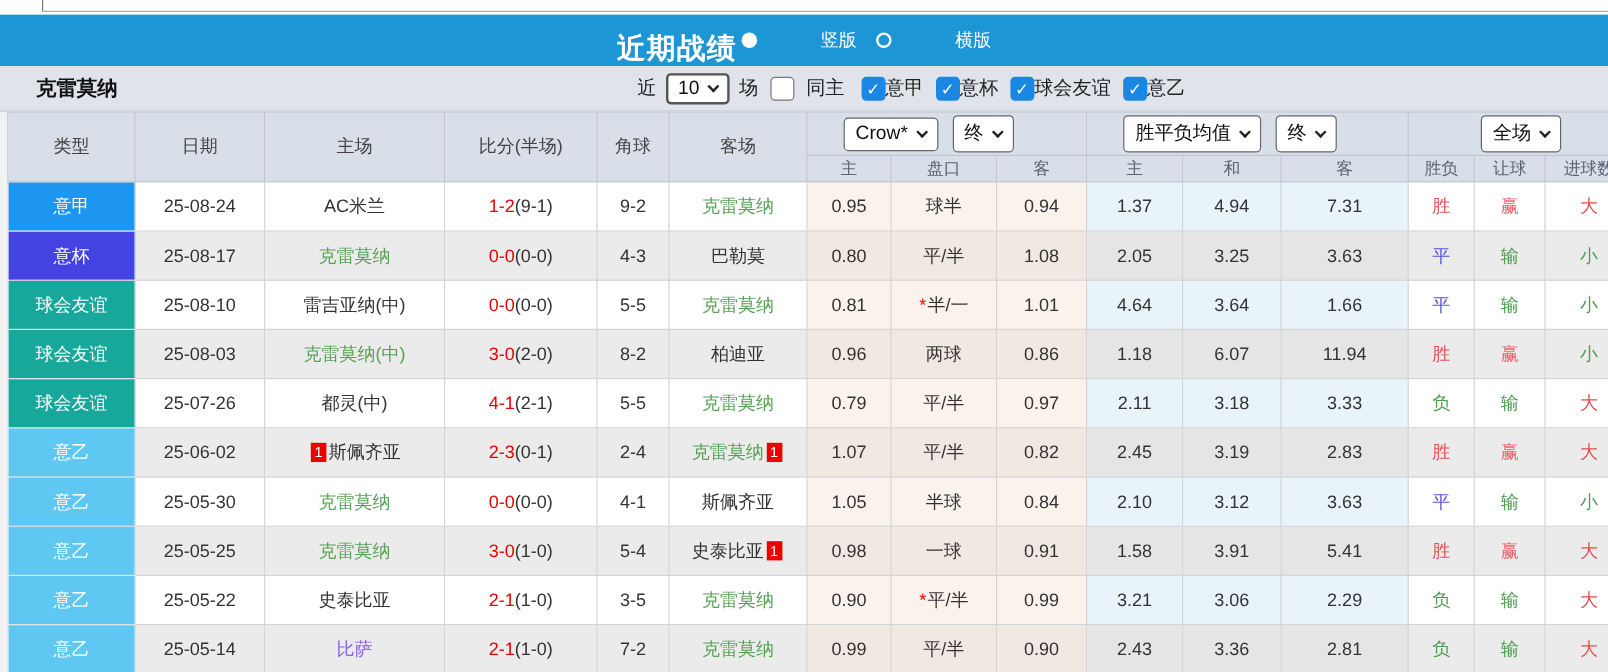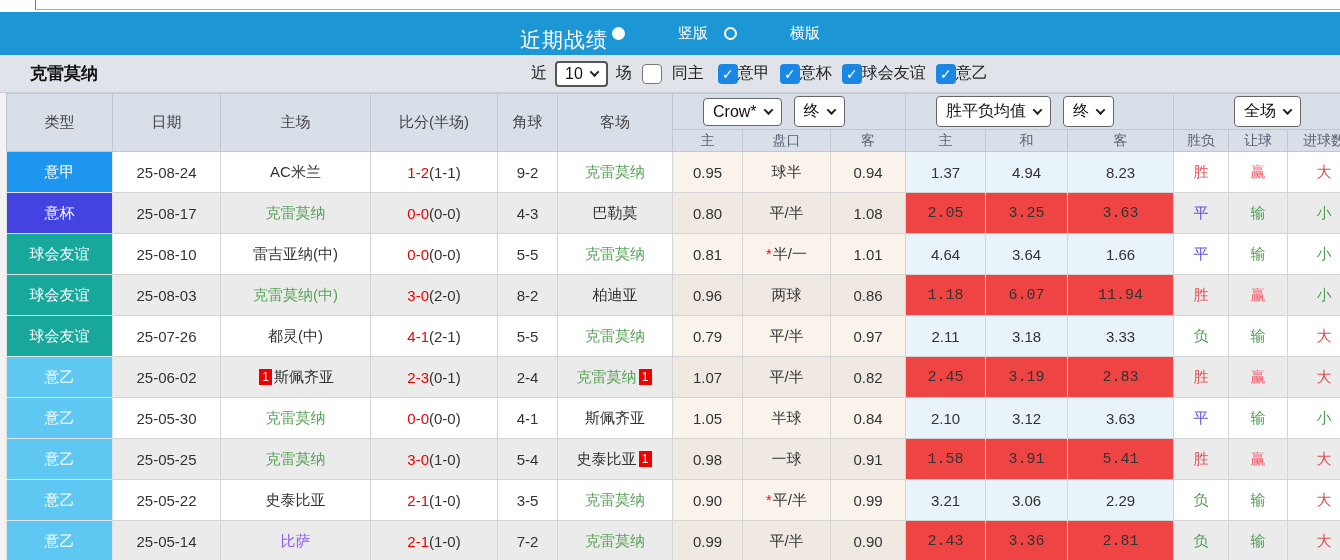--- a/index.html
+++ b/index.html
@@ -6,21 +6,21 @@
   html,body { width:1340px; height:560px; overflow:hidden; background:#fff;
               font-family:"Liberation Sans","DejaVu Sans",sans-serif; }
 
   
   .top-strip { position:relative; height:12px; background:#fff; }
   .top-strip .hline { position:absolute; left:35px; right:0; top:9px; height:1px; background:#a8a8a8; }
   .top-strip .vline { position:absolute; left:35px; top:0; width:1px; height:10px; background:#777; }
 
   
   .title-bar { height:43px; background:#1c96d4; display:flex; align-items:center; justify-content:center; }
-  .title-bar .title { color:#fff; font-size:21px; font-weight:normal; letter-spacing:1px;margin-top:13px; }
+  .title-bar .title { color:#fff; font-size:24px; font-weight:bold; letter-spacing:1px;margin-top:13px; }
   .radio { display:inline-block; width:13px; height:13px; border-radius:50%; margin:0 5px 0 4px; vertical-align:-1px; }
   .radio.sel { background:#fff; }
   .radio.unsel { border:2px solid #fff; background:transparent; margin-left:16px; }
   .title-bar .rlabel { color:#fff; font-size:15px;margin-left:48px; }
 
   
   .filter-bar { position:relative; height:38px; background:#e0e4ea; border-bottom:1px solid #c6ccd4; }
   .team-name { position:absolute; left:30px; top:0; height:100%; display:flex; align-items:center;
                font-size:17px; font-weight:bold; color:#111; }
   .filters { position:absolute; left:527px; top:0; height:100%; display:flex; align-items:center;
@@ -39,21 +39,21 @@
   table { border-collapse:collapse; table-layout:fixed; margin-left:6px; width:1354px; background:#fff; }
   th { background:#d9dfe9; border:1px solid #c0c7d2; font-weight:normal; color:#444; }
   tr.hA th { height:36px; font-size:15px; }
   tr.hB th { height:22px; font-size:14px; color:#5a6472; }
   td { border:1px solid #d4d4d4; height:41px; text-align:center; font-size:15px; color:#333; }
   tr.odd td  { background:#fff; }
   tr.even td { background:#ebebeb; }
   tr.odd  td.crow { background:#faf3ec; }
   tr.even td.crow { background:#f0e9e2; }
   tr.odd  td.mean { background:#e9f3fa; }
-  tr.even td.mean { background:#ef4444;font-family:Liberation Mono, monospace; }
+  tr.even td.mean { background:#e5e5e5; }
   td.type { color:#fff; border-color:#e2e2e2; }
   .dd { display:inline-flex; align-items:center; background:#fff; border:1px solid #666; border-radius:4px;
         padding:4px 9px; font-size:16px; color:#111; }
   th.grp { text-align:left; }
   .score-full { color:#ee0000; }
   .star { color:#f00; margin-right:1px; }
   .card { display:inline-block; background:#ee0000; color:#fff; width:13px; height:16px; line-height:16px;
           font-size:12px; text-align:center; vertical-align:1px; margin:0 2px; }
 </style>
 </head>
@@ -165,30 +165,30 @@
       <th>让球</th>
       <th>进球数</th>
     </tr>
   </thead>
   <tbody id="tbody">
         <tr class="odd">
     <td class="type" style="background: rgb(29, 150, 240);">意甲</td>
     <td>25-08-24</td>
     <td><span style="color: rgb(51, 51, 51);">AC米兰</span></td>
     <td>
-      <span class="score-full">1-2</span><span>(1-1)</span>
+      <span class="score-full">1-2</span><span>(9-1)</span>
     </td>
     <td>9-2</td>
     <td><span style="color: rgb(88, 162, 88);">克雷莫纳</span></td>
     <td class="crow">0.95</td>
     <td class="crow">球半</td>
     <td class="crow">0.94</td>
     <td class="mean">1.37</td>
     <td class="mean">4.94</td>
-    <td class="mean">8.23</td>
+    <td class="mean">7.31</td>
     <td style="color: rgb(225, 79, 79);">胜</td>
     <td style="color: rgb(239, 95, 111);">赢</td>
     <td style="color: rgb(225, 79, 79);">大</td>
   </tr>
         <tr class="even">
     <td class="type" style="background: rgb(67, 67, 226);">意杯</td>
     <td>25-08-17</td>
     <td><span style="color: rgb(88, 162, 88);">克雷莫纳</span></td>
     <td>
       <span class="score-full">0-0</span><span>(0-0)</span>

